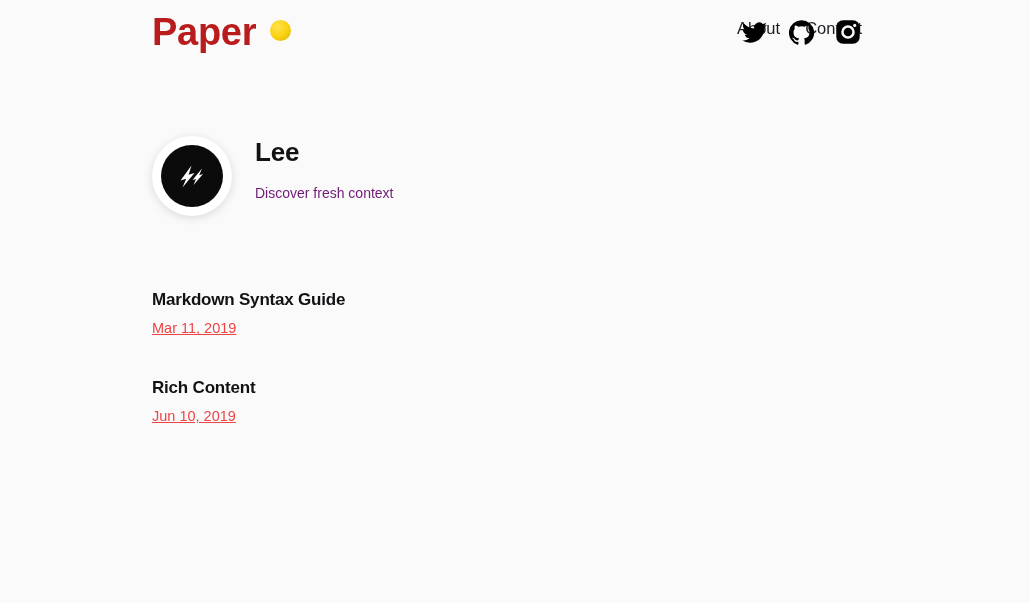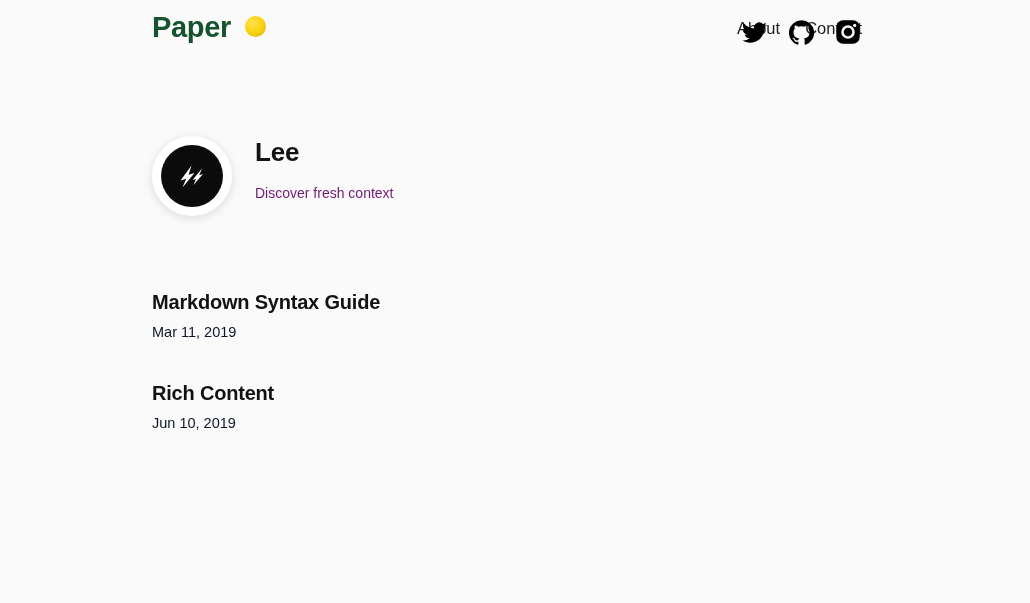--- a/index.html
+++ b/index.html
@@ -34,24 +34,24 @@
   .brand {
     position: absolute;
     left: 152px;
     top: 13px;
     display: flex;
     align-items: center;
     gap: 14px;
     text-decoration: none;
   }
   .brand-name {
-    font-size: 29px;
+    font-size: 38px;
     font-weight: 700;
     letter-spacing: -0.3px;
-    color: #14532d;
+    color: #b91c1c;
     line-height: 1;
   }
   .brand-emoji {
     font-size: 21px;
     line-height: 1;
     display: inline-block;
   }
   
   .moon {
     width: 21px;
@@ -153,34 +153,35 @@
     top: 290px;
     width: 760px;
   }
   .post {
     margin-bottom: 40px;
   }
   .post:last-child { margin-bottom: 0; }
 
   .post-title {
     display: block;
-    font-size: 20px;
+    font-size: 17px;
     font-weight: 700;
     color: #111214;
     letter-spacing: -0.2px;
     line-height: 1.2;
     text-decoration: none;
     margin: 0;
   }
   .post-date {
     display: block;
     font-size: 14.5px;
-    color: #0f172a;
+    color: #ef4444;
     margin-top: 10px;
     line-height: 1.2;
+    text-decoration: underline;
   }
 </style>
 </head>
 <body>
 
 <div class="page">
 
   <header class="site-header">
 
     <a class="brand" href="#">

